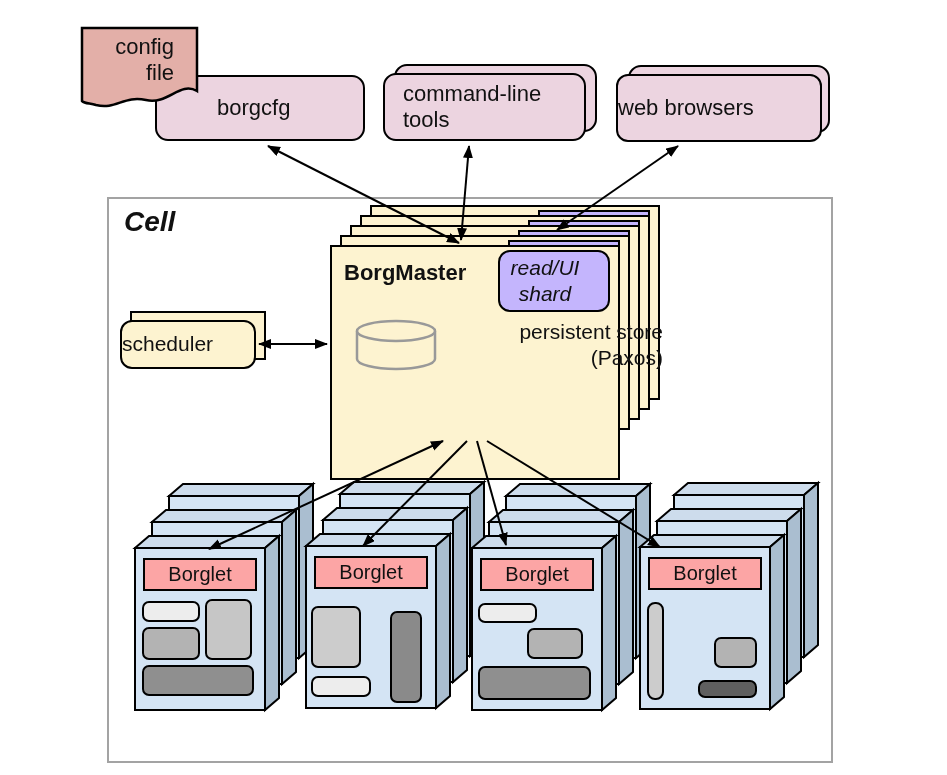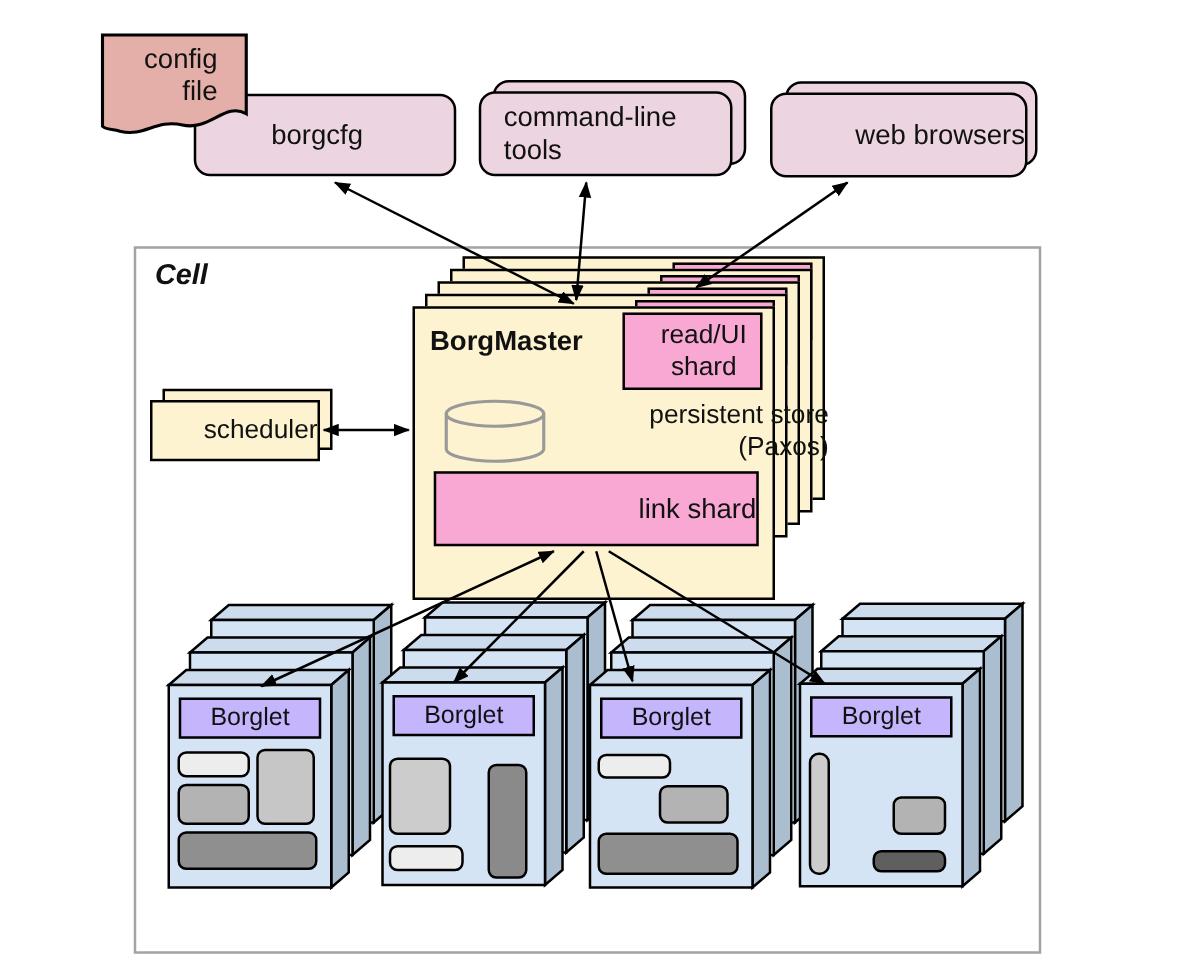--- a/index.html
+++ b/index.html
@@ -5,31 +5,31 @@
   html,body{margin:0;padding:0;background:#ffffff;}
   .stage{
     position:relative;width:947px;height:775px;background:#ffffff;
     font-family:"Liberation Sans", sans-serif;color:#111;overflow:hidden;
   }
   .abs{position:absolute;box-sizing:border-box;text-align:right;}
   .box{position:absolute;box-sizing:border-box;border:2px solid #000;}
   .round{border-radius:13px;}
   .pink{background:#ecd4e0;}
   .yellow{background:#fdf3d0;}
-  .green{background:#f9a8d4;}
-  .center{display:flex;align-items:center;justify-content:flex-end;text-align:center;}
+  .green{background:#c4b5fd;font-style:italic;}
+  .center{display:flex;align-items:center;justify-content:flex-start;text-align:center;border-radius:12px;}
   .vcenter{display:flex;align-items:center;}
   .lbl{font-size:22px;line-height:1.18;}
   .lbl-sm{font-size:21px;line-height:1.25;}
   .cell-frame{border:2px solid #a3a3a3;background:#ffffff;}
-  .cell-title{font-size:23px;font-weight:bold;font-style:italic;}
+  .cell-title{font-size:28px;font-weight:bold;font-style:italic;}
   .bm-title{font-size:22px;font-weight:bold;}
   .task{position:absolute;box-sizing:border-box;border:2px solid #000;border-radius:7px;z-index:3;}
   .borglet-label{
-    position:absolute;box-sizing:border-box;border:2px solid #000;background:#c4b5fd;
+    position:absolute;box-sizing:border-box;border:2px solid #000;background:#fca5a5;
     display:flex;align-items:center;justify-content:center;font-size:20px;z-index:3;
   }
   svg{position:absolute;left:0;top:0;pointer-events:none;}
   #machines{z-index:2;}
   #overlay{z-index:4;}
 </style>
 </head>
 <body>
 
 <div class="stage">
@@ -64,27 +64,24 @@
   <div class="box yellow" style="left:340px;top:235px;width:290px;height:195px;">
     <div class="box green" style="left:166px;top:3px;width:112px;height:62px;"></div>
   </div>
 
   <div class="box yellow" style="left:330px;top:245px;width:290px;height:235px;">
     <div class="abs bm-title" style="left:12px;top:13px;">BorgMaster</div>
     <div class="box green center lbl-sm" style="left:166px;top:3px;width:112px;height:62px;">
       <span style="display:block;width:90px;">read/UI shard</span>
     </div>
     <div class="abs lbl-sm" style="left:115px;top:72px;width:178px;margin-left:38px;">persistent store (Paxos)</div>
-    <div class="box green center lbl" style="left:15px;top:130px;width:260px;height:60px;">
-      <span>link shard</span>
-    </div>
   </div>
 
   <div class="box yellow" style="left:130px;top:311px;width:136px;height:49px;"></div>
-  <div class="box yellow center lbl-sm" style="left:120px;top:320px;width:136px;height:49px;padding-left:32px;">
+  <div class="box yellow center lbl-sm" style="left:120px;top:320px;width:136px;height:49px;">
     <span>scheduler</span>
   </div>
 
   <svg id="machines" width="947" height="775">
       <path d="M169 496 L183 484 L313 484 L299 496 Z" fill="#cddcec" stroke="#000" stroke-width="2" stroke-linejoin="miter"></path>
       <path d="M299 496 L313 484 L313 646 L299 658 Z" fill="#aabed0" stroke="#000" stroke-width="2" stroke-linejoin="miter"></path>
       <path d="M169 496 L299 496 L299 658 L169 658 Z" fill="#d4e4f4" stroke="#000" stroke-width="2" stroke-linejoin="miter"></path>
       <path d="M152 522 L166 510 L296 510 L282 522 Z" fill="#cddcec" stroke="#000" stroke-width="2" stroke-linejoin="miter"></path>
       <path d="M282 522 L296 510 L296 672 L282 684 Z" fill="#aabed0" stroke="#000" stroke-width="2" stroke-linejoin="miter"></path>
       <path d="M152 522 L282 522 L282 684 L152 684 Z" fill="#d4e4f4" stroke="#000" stroke-width="2" stroke-linejoin="miter"></path>

